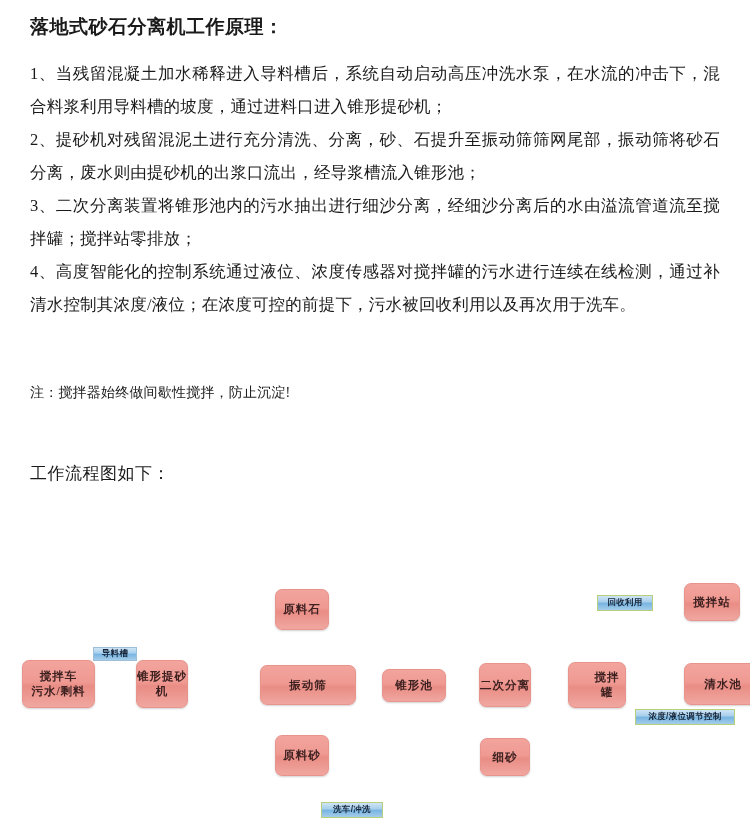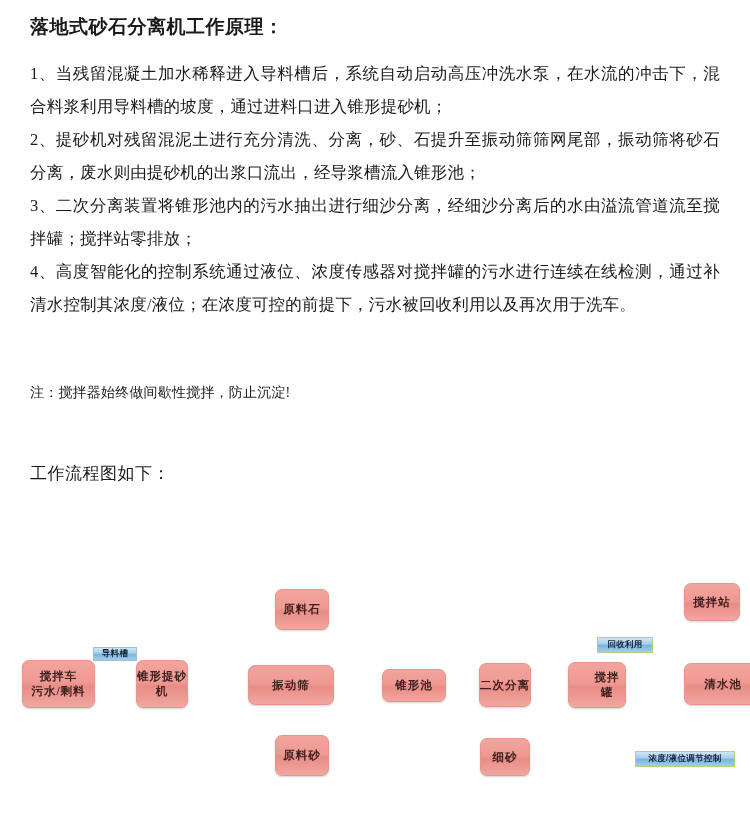--- a/index.html
+++ b/index.html
@@ -99,21 +99,21 @@
     font-family: "Liberation Sans", "DejaVu Sans", sans-serif;
     font-size: 8.5px;
     font-weight: bold;
     letter-spacing: 0.3px;
     display: flex;
     align-items: center;
     justify-content: center;
     white-space: nowrap;
     z-index: 4;
   }
-  .tag.greenborder { border-color: #b6cf7a; margin-top: 42px; }
+  .tag.greenborder { border-color: #b6cf7a; }
 </style>
 </head>
 <body>
 
 <div class="article">
   <h1 class="doc-title">落地式砂石分离机工作原理：</h1>
 
   <p class="para first">1、当残留混凝土加水稀释进入导料槽后，系统自动启动高压冲洗水泵，在水流的冲击下，混合料浆利用导料槽的坡度，通过进料口进入锥形提砂机；</p>
   <p class="para">2、提砂机对残留混泥土进行充分清洗、分离，砂、石提升至振动筛筛网尾部，振动筛将砂石分离，废水则由提砂机的出浆口流出，经导浆槽流入锥形池；</p>
   <p class="para">3、二次分离装置将锥形池内的污水抽出进行细沙分离，经细沙分离后的水由溢流管道流至搅拌罐；搅拌站零排放；</p>
@@ -201,21 +201,21 @@
   </svg>
 
   <div class="node" style="left:22px; top:660px; width:73px; height:48px; top:85px;">
     <span>搅拌车<br>污水/剩料</span>
   </div>
 
   <div class="node" style="left:136px; top:85px; width:52px; height:48px;">
     <span>锥形提砂机</span>
   </div>
 
-  <div class="node" style="left:248px; top:90px; width:86px; height:40px;">
+  <div class="node" style="left:260px; top:90px; width:96px; height:40px;">
     <span>振动筛</span>
   </div>
 
   <div class="node" style="left:275px; top:14px; width:54px; height:41px;">
     <span>原料石</span>
   </div>
 
   <div class="node" style="left:275px; top:160px; width:54px; height:41px;align-items:center;">
     <span>原料砂</span>
   </div>

